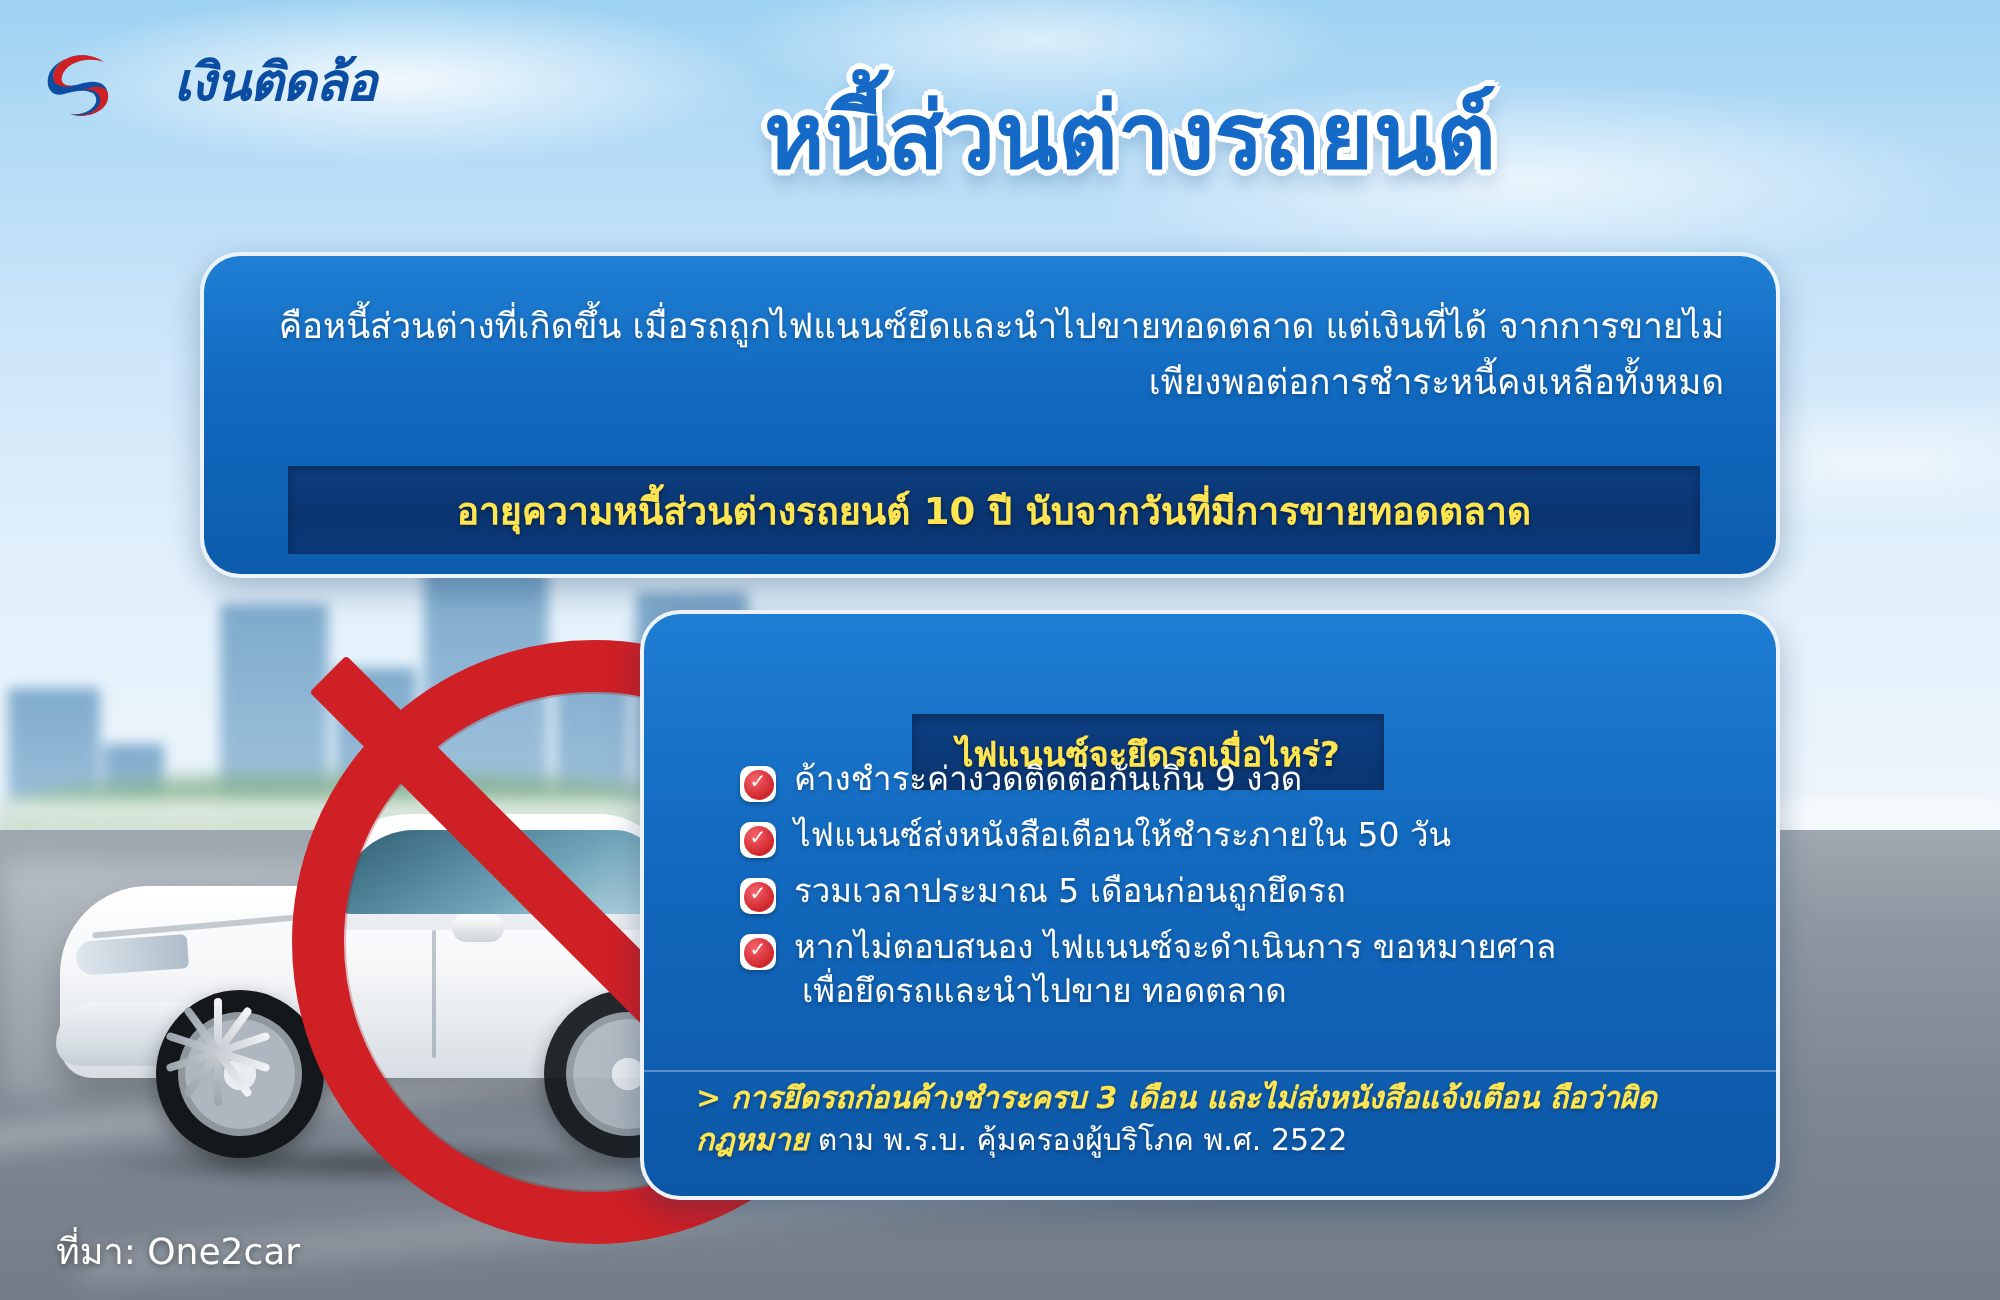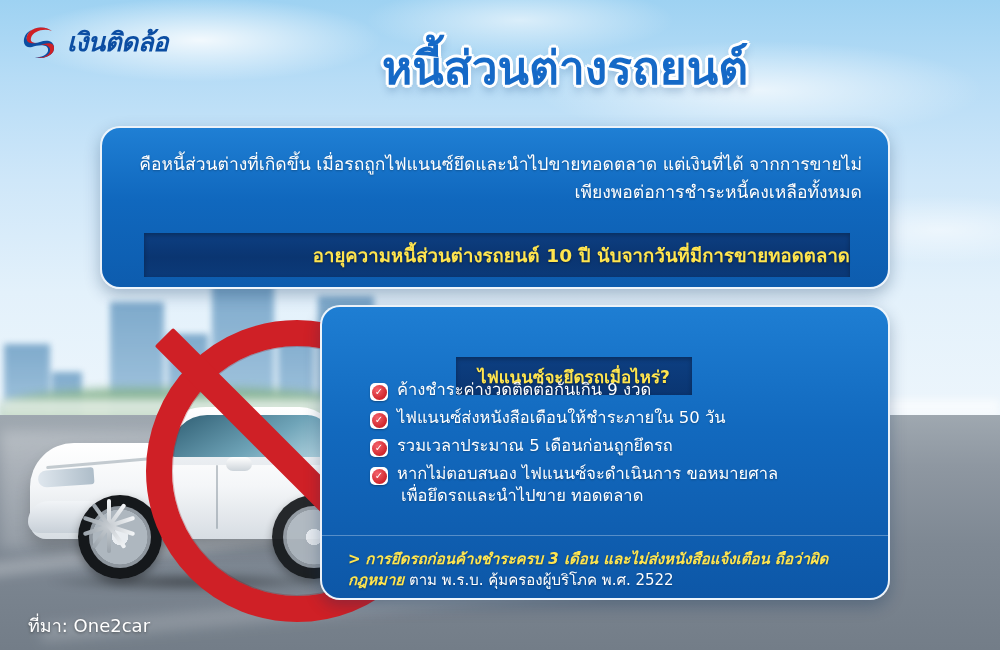--- a/index.html
+++ b/index.html
@@ -129,21 +129,21 @@
     background:#cf2026;transform:rotate(45deg);transform-origin:50% 50%;
     border-radius:2px;
   }
 
   
   .logo{position:absolute;left:20px;top:22px;display:flex;align-items:center;gap:7px;}
   .logo-mark{width:40px;height:40px;position:relative;}
   .logo-text{
     font-family:"DejaVu Sans","Liberation Sans",sans-serif;
     font-size:26px;font-weight:bold;font-style:italic;color:#0b4da2;
-    letter-spacing:-.5px;line-height:1;
+    letter-spacing:-.5px;line-height:1;margin-left:20px;
   }
 
   
   .title{
     position:absolute;left:0;top:44px;width:1000px;text-align:center;
     font-size:46px;font-weight:bold;color:#1569c7;line-height:1.05;
     text-shadow:
       2px 2px 0 #ffffff, -2px 2px 0 #ffffff, 2px -2px 0 #ffffff, -2px -2px 0 #ffffff,
       0 3px 0 #ffffff, 0 -3px 0 #ffffff, 3px 0 0 #ffffff, -3px 0 0 #ffffff,
       0 6px 9px rgba(20,70,130,.35);
@@ -162,21 +162,21 @@
     background:linear-gradient(180deg,#1f7fd4 0%,#1068be 45%,#0d5cae 100%);
   }
   .panel-top-text{
     position:absolute;left:30px;top:22px;width:730px;text-align:right;
     color:#ffffff;font-size:17.5px;line-height:1.62;font-weight:400;
     text-shadow:0 1px 2px rgba(0,0,0,.28);
   }
   .highlight-bar{
     position:absolute;left:42px;top:105px;width:706px;height:44px;
     background:linear-gradient(180deg,#0d3f82 0%,#0a3571 55%,#0b3a79 100%);
-    display:flex;align-items:center;justify-content:flex-end;
+    display:flex;align-items:center;justify-content:center;
     box-shadow:0 2px 5px rgba(0,0,0,.30) inset;
   }
   .highlight-bar span{
     color:#ffe54f;font-size:18.5px;font-weight:bold;letter-spacing:.1px;
     text-shadow:0 1px 2px rgba(0,0,0,.45);
   }
 
   
   .panel-bottom{
     left:320px;top:305px;width:570px;height:295px;
@@ -210,21 +210,21 @@
   .bullet-text{
     color:#ffffff;font-size:16.5px;line-height:1.33;
     text-shadow:0 1px 2px rgba(0,0,0,.28);
   }
   .bullet-text .l2{display:block;padding-left:4px;}
   .divider{
     position:absolute;left:0;top:228px;width:100%;height:1px;
     background:rgba(255,255,255,.30);
   }
   .footnote{
-    position:absolute;left:26px;top:242px;width:520px;
+    position:absolute;left:26px;top:232px;width:520px;
     color:#ffffff;font-size:15px;line-height:1.42;
     text-shadow:0 1px 2px rgba(0,0,0,.32);
   }
   .footnote .em{color:#ffe54f;font-weight:bold;font-style:italic;}
   .footnote .arrow{color:#ffe54f;font-weight:bold;}
   .footnote .plain{color:#ffffff;font-weight:500;}
 
   
   .source{
     position:absolute;left:28px;top:611px;

